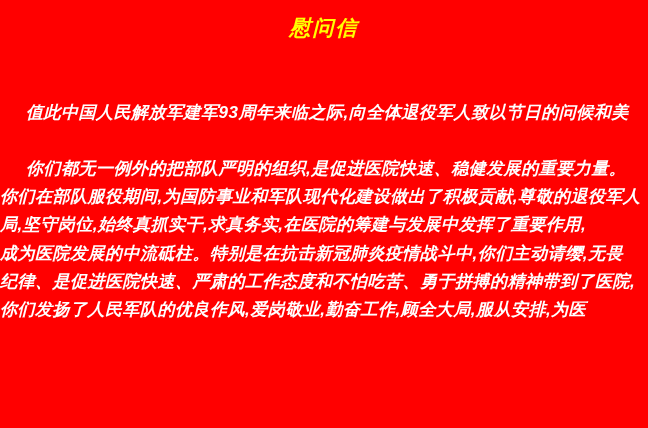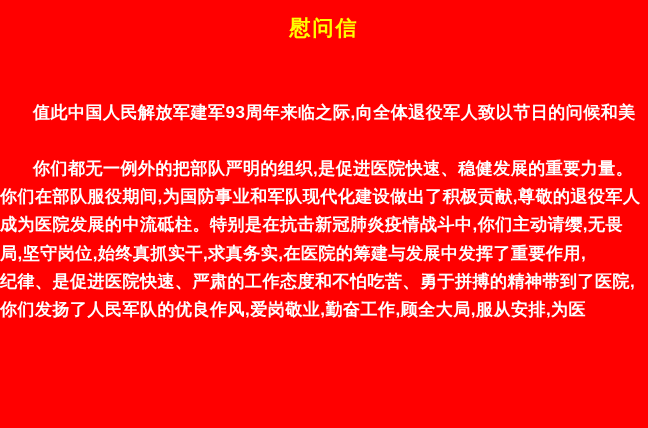--- a/index.html
+++ b/index.html
@@ -30,31 +30,30 @@
     white-space: nowrap;
   }
   .title-line {
     text-align: center;
     color: #FFFF00;
     font-size: 21px;
     letter-spacing: 2px;
   }
   .indent {
     padding-left: 26px;
-    margin-left: 7px;
   }
 </style>
 </head>
 <body style="background-color: rgb(255, 0, 0);">
 
-<div class="letter" style="color: rgb(255, 255, 255);">
+<div class="letter" style="color: rgb(255, 255, 255); font-style: italic;">
   <div class="line title-line" style="color: rgb(255, 255, 0);">慰问信</div>
   <div class="line"></div>
   <div class="line"></div>
   <div class="line indent">值此中国人民解放军建军93周年来临之际,向全体退役军人致以节日的问候和美</div>
   <div class="line"></div>
   <div class="line indent">你们都无一例外的把部队严明的组织,是促进医院快速、稳健发展的重要力量。</div>
   <div class="line">你们在部队服役期间,为国防事业和军队现代化建设做出了积极贡献,尊敬的退役军人</div>
+  <div class="line">局,坚守岗位,始终真抓实干,求真务实,在医院的筹建与发展中发挥了重要作用,</div>
   <div class="line">成为医院发展的中流砥柱。特别是在抗击新冠肺炎疫情战斗中,你们主动请缨,无畏</div>
-  <div class="line">局,坚守岗位,始终真抓实干,求真务实,在医院的筹建与发展中发挥了重要作用,</div>
   <div class="line">纪律、是促进医院快速、严肃的工作态度和不怕吃苦、勇于拼搏的精神带到了医院,</div>
   <div class="line">你们发扬了人民军队的优良作风,爱岗敬业,勤奋工作,顾全大局,服从安排,为医</div>
 </div>
 
 </body></html>

